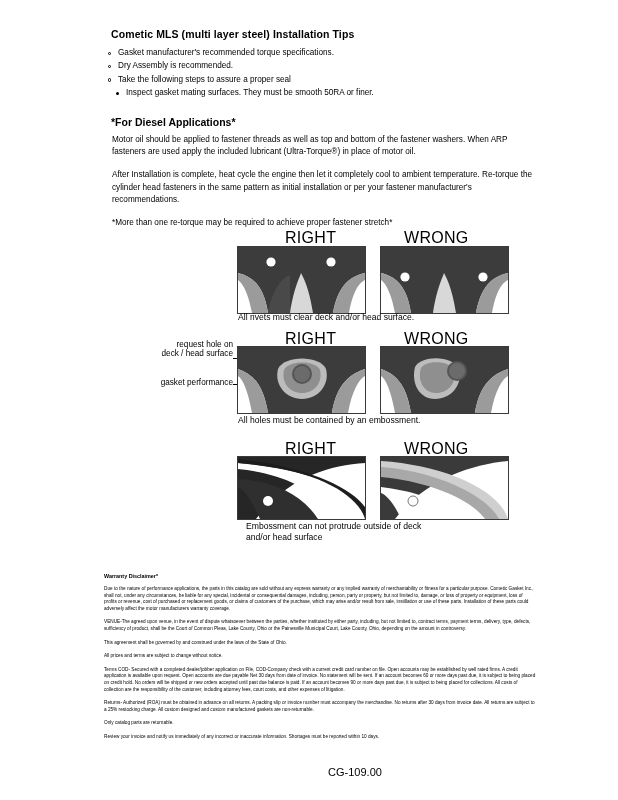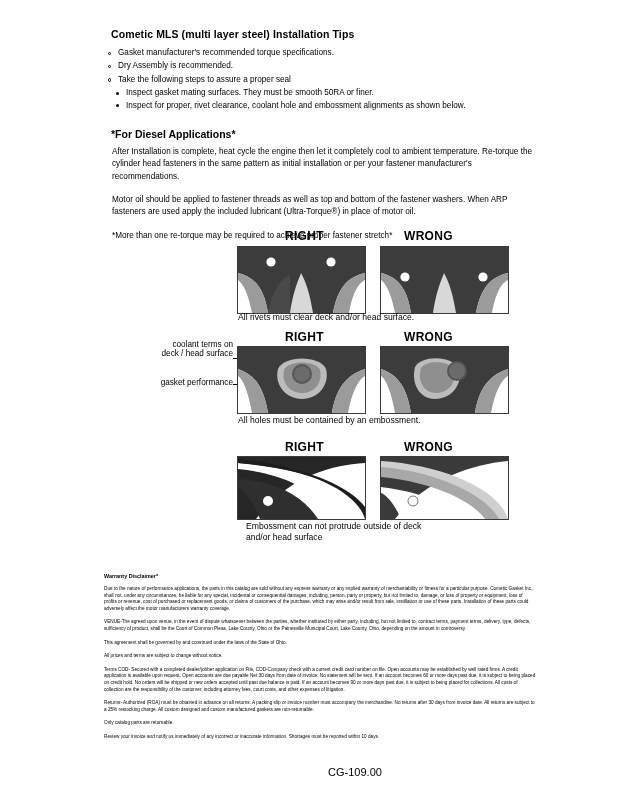--- a/index.html
+++ b/index.html
@@ -88,22 +88,22 @@
     margin: 0 0 11px 8px;
   }
   p.para.tight { margin-bottom: 0; }
 
   
   .figgroup {
     position: absolute;
   }
   .lbl {
     position: absolute;
-    font-size: 12px;
-    font-weight: bold;
+    font-size: 16px;
+    font-weight: normal;
     letter-spacing: 0.3px;
     text-align: right;
   }
   .caption {
     position: absolute;
     font-size: 8.6px;
     line-height: 11px;
   }
   .panel {
     position: absolute;
@@ -172,29 +172,25 @@
         <span class="hollow"></span>
         <span>Take the following steps to assure a proper seal</span>
       </li>
     </ul>
 
     <ul class="subbullets">
       <li>
         <span class="solid"></span>
         <span>Inspect gasket mating surfaces.  They must be smooth 50RA or finer.</span>
       </li>
-      <li>
-        <span class="solid"></span>
-        <span>Inspect for proper, rivet clearance, coolant hole and embossment alignments as shown below.</span>
-      </li>
     </ul>
 
     <h2 class="diesel">*For Diesel Applications*</h2>
+    <p class="para">Motor oil should be applied to fastener threads as well as top and bottom of the fastener washers. When ARP fasteners are used apply the included lubricant (Ultra-Torque®) in place of motor oil.</p>
     <p class="para">After Installation is complete, heat cycle the engine then let it completely cool to ambient temperature. Re-torque the cylinder head fasteners in the same pattern as initial installation or per your fastener manufacturer's recommendations.</p>
-    <p class="para">Motor oil should be applied to fastener threads as well as top and bottom of the fastener washers. When ARP fasteners are used apply the included lubricant (Ultra-Torque®) in place of motor oil.</p>
     <p class="para tight">*More than one re-torque may be required to achieve proper fastener stretch*</p>
   </div>
 
   <div class="figgroup" style="left:0;top:0;width:618px;height:320px;">
     <div class="lbl" style="left:285px;top:229px;">RIGHT</div>
     <div class="lbl" style="left:404px;top:229px;">WRONG</div>
 
     <div class="panel" style="left:237px;top:246px;width:127px;height:66px;">
       <svg width="127" height="66" viewBox="0 0 127 66">
         <rect x="0" y="0" width="127" height="66" fill="#ffffff"></rect>
@@ -226,21 +222,21 @@
     </div>
 
     <div class="caption" style="left:238px;top:312px;width:290px;">All rivets must clear deck and/or head surface.</div>
   </div>
 
   <div class="figgroup" style="left:0;top:0;width:618px;height:440px;">
     <div class="lbl" style="left:285px;top:330px;">RIGHT</div>
     <div class="lbl" style="left:404px;top:330px;">WRONG</div>
 
     <div class="annot" style="left:120px;top:340px;width:113px;">
-      <span>coolant terms on</span><br>
+      <span>request hole on</span><br>
       <span>deck / head surface</span>
     </div>
     <div class="leader" style="left:233px;top:358px;width:60px;"></div>
 
     <div class="annot" style="left:118px;top:378px;width:115px;">
       <span>gasket performance</span>
     </div>
     <div class="leader" style="left:233px;top:384px;width:68px;"></div>
 
     <div class="panel" style="left:237px;top:346px;width:127px;height:66px;">

